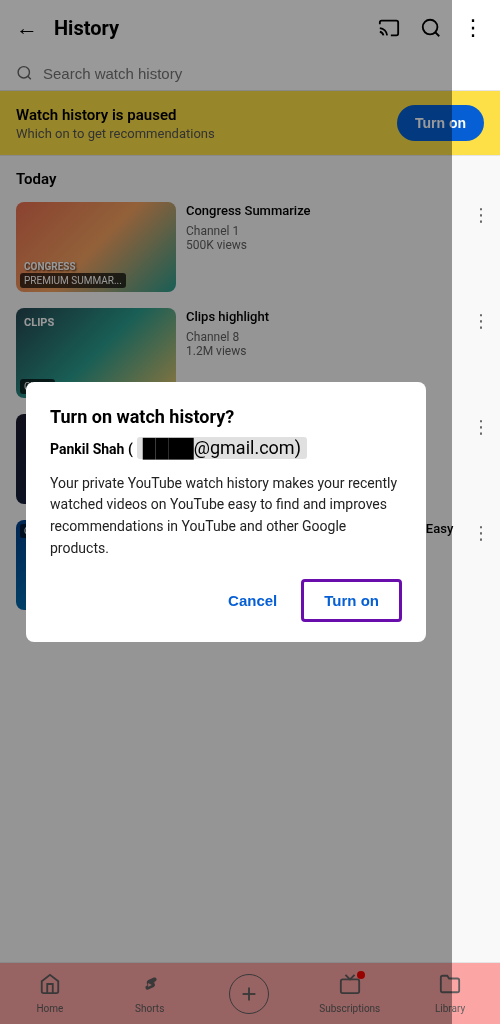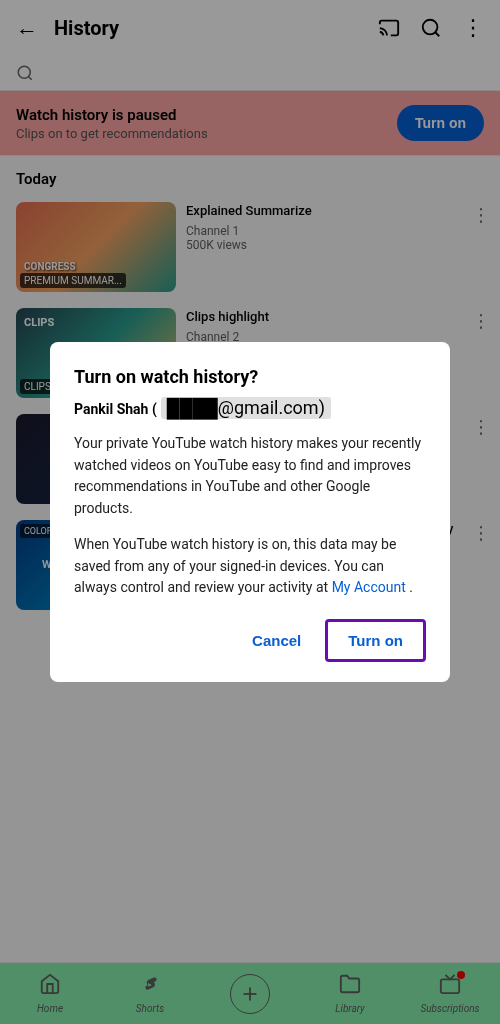--- a/index.html
+++ b/index.html
@@ -61,21 +61,21 @@
       background: transparent;
       width: 100%;
     }
 
     
     .history-banner {
       display: flex;
       align-items: center;
       justify-content: center;
       padding: 14px 16px;
-      background: #fca5a5;
+      background: #fde047;
       border-bottom: 1px solid #e5e5e5;
     }
     .history-banner-left {
       flex: 1;
     }
     .history-banner-title {
       font-size: 15px;
       font-weight: 600;
       color: #000;
       margin-bottom: 2px;
@@ -170,27 +170,26 @@
       color: #606060;
     }
 
     
     .bottom-nav {
       position: fixed;
       bottom: 0;
       left: 0;
       width: 500px;
       height: 62px;
-      background: #86efac;
+      background: #fca5a5;
       border-top: 1px solid #e5e5e5;
       display: flex;
       align-items: center;
       justify-content: space-around;
       z-index: 10;
-      font-style: italic;
     }
     .nav-item {
       display: flex;
       flex-direction: column;
       align-items: center;
       gap: 3px;
       cursor: pointer;
       min-width: 60px;
     }
     .nav-icon {
@@ -222,21 +221,21 @@
       width: 8px;
       height: 8px;
       background: red;
       border-radius: 50%;
     }
 
     
     .overlay {
       position: fixed;
       top: 0; left: 0;
-      width: 500px; height: 1024px;
+      width: 452px; height: 1024px;
       background: rgba(0,0,0,0.4);
       z-index: 100;
       display: flex;
       align-items: center;
       justify-content: center;
     }
 
     
     .dialog {
       background: #fff;
@@ -339,57 +338,58 @@
     </button>
     <button class="icon-btn">⋮</button>
   </div>
 </div>
 
 <div class="search-bar">
   <svg width="18" height="18" viewBox="0 0 24 24" fill="none" stroke="#666" stroke-width="2">
     <circle cx="11" cy="11" r="8"></circle>
       <line x1="21" y1="21" x2="16.65" y2="16.65"></line>
   </svg>
+  <input class="search-bar-input" type="text" placeholder="Search watch history" style="">
 </div>
 
 <div class="content-scroll">
 
   <div class="history-banner">
     <div class="history-banner-left">
       <div class="history-banner-title">Watch history is paused</div>
-      <div class="history-banner-subtitle">Clips on to get recommendations</div>
+      <div class="history-banner-subtitle">Which on to get recommendations</div>
     </div>
     <button class="turn-on-btn-banner">Turn on</button>
   </div>
 
   <div class="section-header">Today</div>
 
   <div class="video-list">
 
     <div class="video-item">
       <div class="video-thumb thumb-bg-1">
         <div style="position:absolute;bottom:20px;left:8px;color:#fff;font-size:10px;font-weight:700;text-shadow:1px 1px 2px rgba(0,0,0,0.8);">CONGRESS</div>
         <div class="thumb-label">PREMIUM SUMMAR...</div>
       </div>
       <div class="video-info">
-        <div class="video-title">Explained Summarize</div>
+        <div class="video-title">Congress Summarize</div>
         <div class="video-meta">Channel 1</div>
         <div class="video-meta">500K views</div>
       </div>
       <button class="video-more">⋮</button>
     </div>
 
     <div class="video-item">
       <div class="video-thumb thumb-bg-2">
         <div style="position:absolute;top:8px;left:8px;color:#fff;font-size:11px;font-weight:700;">CLIPS</div>
         <div class="thumb-label">CLIPS</div>
       </div>
       <div class="video-info">
         <div class="video-title">Clips highlight</div>
-        <div class="video-meta">Channel 2</div>
+        <div class="video-meta">Channel 8</div>
         <div class="video-meta">1.2M views</div>
       </div>
       <button class="video-more">⋮</button>
     </div>
 
     <div class="video-item">
       <div class="video-thumb thumb-bg-3">
         <div style="position:absolute;bottom:6px;right:6px;background:rgba(0,0,0,0.7);color:#fff;font-size:10px;padding:2px 4px;border-radius:3px;">▶</div>
       </div>
       <div class="video-info">
@@ -436,50 +436,45 @@
   </div>
   <div class="nav-item">
     <div class="nav-add-btn">
       <svg width="22" height="22" viewBox="0 0 24 24" fill="none" stroke="#606060" stroke-width="2">
         <line x1="12" y1="5" x2="12" y2="19"></line>
           <line x1="5" y1="12" x2="19" y2="12"></line>
       </svg>
     </div>
   </div>
   <div class="nav-item">
-    <span class="nav-icon">
-      <svg width="22" height="22" viewBox="0 0 24 24" fill="none" stroke="#606060" stroke-width="2">
-        <path d="M22 19a2 2 0 0 1-2 2H4a2 2 0 0 1-2-2V5a2 2 0 0 1 2-2h5l2 3h9a2 2 0 0 1 2 2z"></path>
-      </svg>
-    </span>
-    <span class="nav-label">Library</span>
-  </div>
-  <div class="nav-item">
     <span class="nav-icon subscriptions-badge">
       <svg width="22" height="22" viewBox="0 0 24 24" fill="none" stroke="#606060" stroke-width="2">
         <rect x="2" y="7" width="20" height="15" rx="2" ry="2"></rect>
           <polyline points="17 2 12 7 7 2"></polyline>
       </svg>
       <span class="badge-dot"></span>
     </span>
     <span class="nav-label">Subscriptions</span>
+  </div>
+  <div class="nav-item">
+    <span class="nav-icon">
+      <svg width="22" height="22" viewBox="0 0 24 24" fill="none" stroke="#606060" stroke-width="2">
+        <path d="M22 19a2 2 0 0 1-2 2H4a2 2 0 0 1-2-2V5a2 2 0 0 1 2-2h5l2 3h9a2 2 0 0 1 2 2z"></path>
+      </svg>
+    </span>
+    <span class="nav-label">Library</span>
   </div>
 </div>
 
 <div class="overlay">
   <div class="dialog">
     <div class="dialog-title">Turn on watch history?</div>
     <div>
       <span class="dialog-account">Pankil Shah (</span>
       <span class="dialog-email">████@gmail.com)</span>
     </div>
     <div class="dialog-body">Your private YouTube watch history makes your recently watched videos on YouTube easy to find and improves recommendations in YouTube and other Google products.</div>
-    <div class="dialog-body2">
-      <span>When YouTube watch history is on, this data may be saved from any of your signed-in devices. You can always control and review your activity at </span>
-      <a href="#" class="dialog-link">My Account</a>
-      <span>.</span>
-    </div>
     <div class="dialog-actions">
       <button class="cancel-btn">Cancel</button>
       <button class="turn-on-dialog-btn">Turn on</button>
     </div>
   </div>
 </div>
 
 </body></html>

